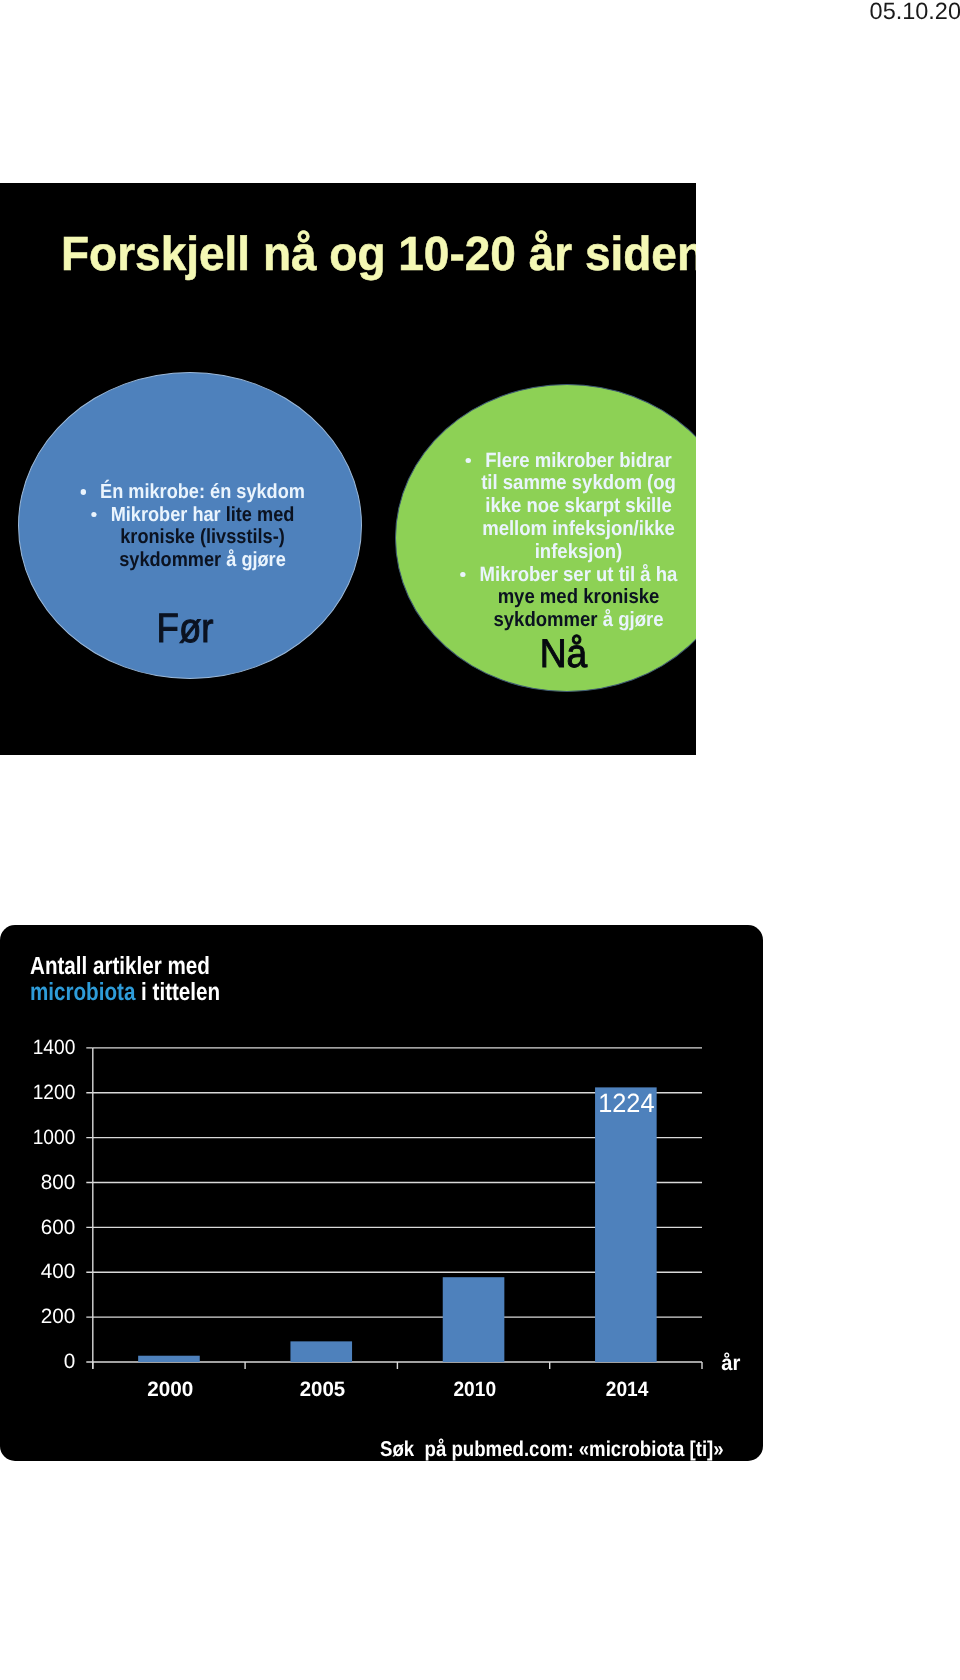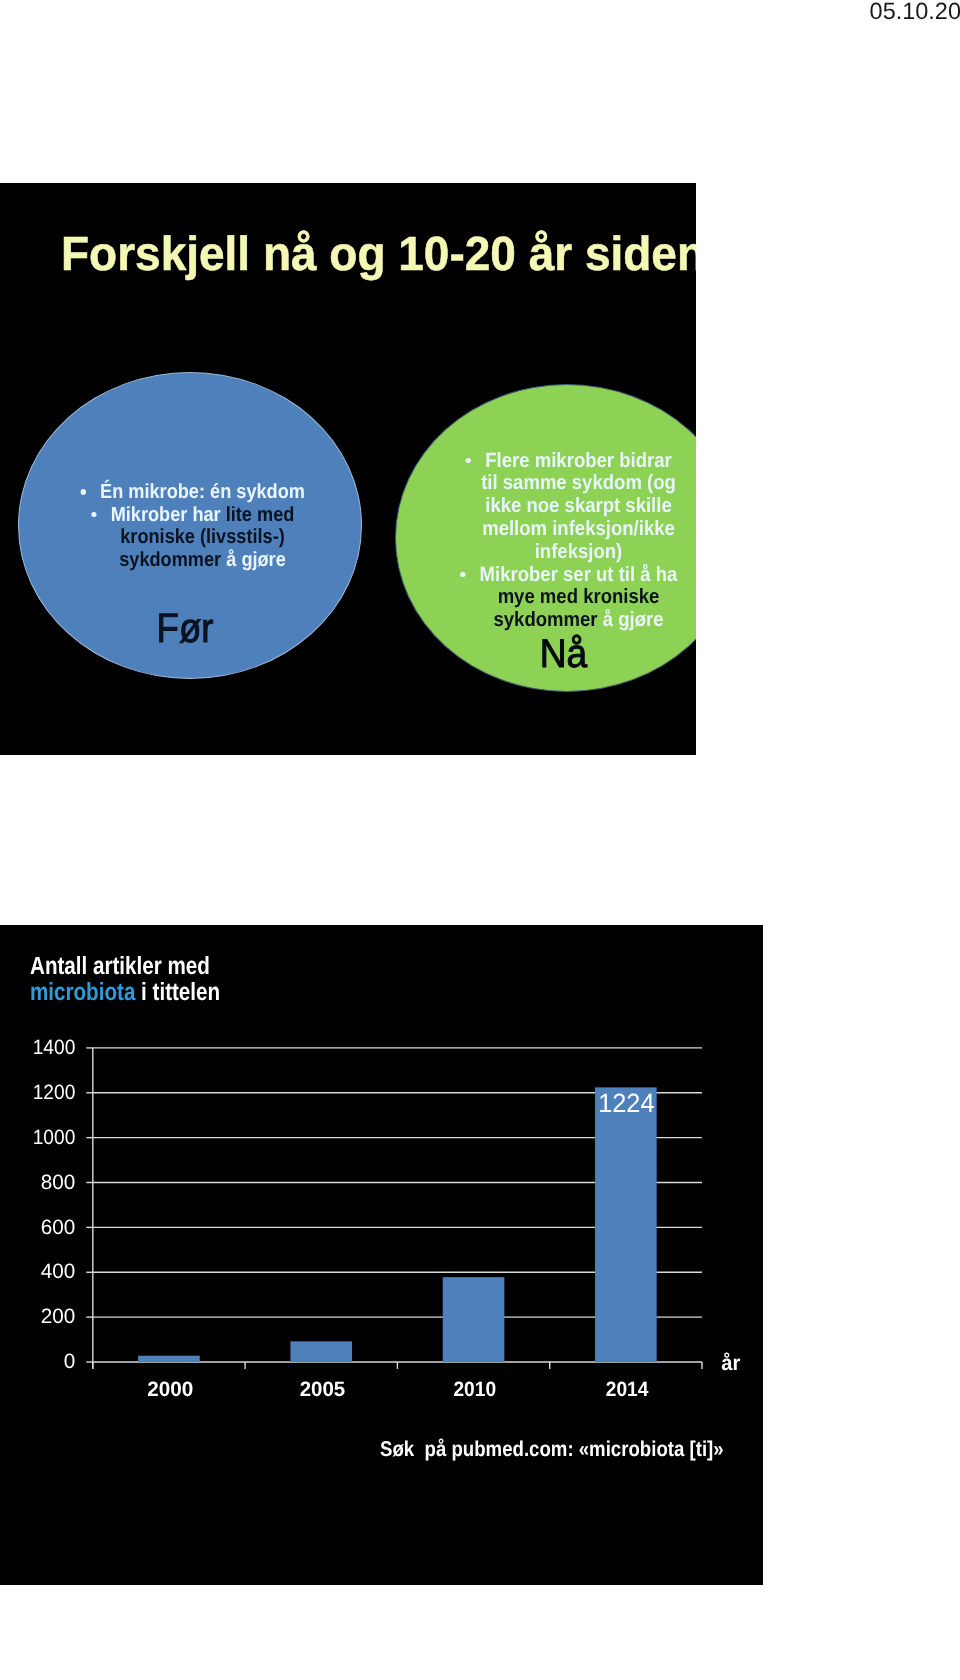--- a/index.html
+++ b/index.html
@@ -10,21 +10,21 @@
        text-rendering:geometricPrecision;
        overflow:hidden;position:relative;}
   .page{position:absolute;left:0;top:0;width:960px;height:1680px;filter:blur(0px);padding-left:28px;}
 
   .hdr-date{position:absolute;right:1px;top:-1px;font-size:23.6px;color:#1a1a1a;white-space:nowrap;
             transform:scaleX(0.995);transform-origin:right top;}
   .pg-num{position:absolute;right:0.5px;top:1658px;font-size:23.6px;color:#111;}
 
   .slide{position:absolute;background:#000000;overflow:hidden;filter:blur(0px);}
   #slide1{left:0;top:183px;width:696px;height:572px;}
-  #slide2{left:0;top:925px;width:763px;height:660px;}
+  #slide2{left:0;top:925px;width:763px;height:536px;border-radius:15px;}
 
   
   .s1-title{position:absolute;left:61px;top:46px;font-size:48px;font-weight:bold;
             color:#F4F8B4;white-space:nowrap;line-height:1.1;-webkit-text-stroke:0.55px #F4F8B4;
             transform:scaleX(0.958);transform-origin:left top;}
   .ell{position:absolute;border-radius:50%;box-sizing:border-box;}
   #ell-blue{left:18px;top:189px;width:344px;height:307px;background:#4E81BC;border:1px solid #9BB8D8;}
   #ell-green{left:394.5px;top:200.5px;width:344px;height:308px;background:#8DD155;border:1.5px solid #3F5A73;}
 
   .bub-text{position:absolute;text-align:center;}

